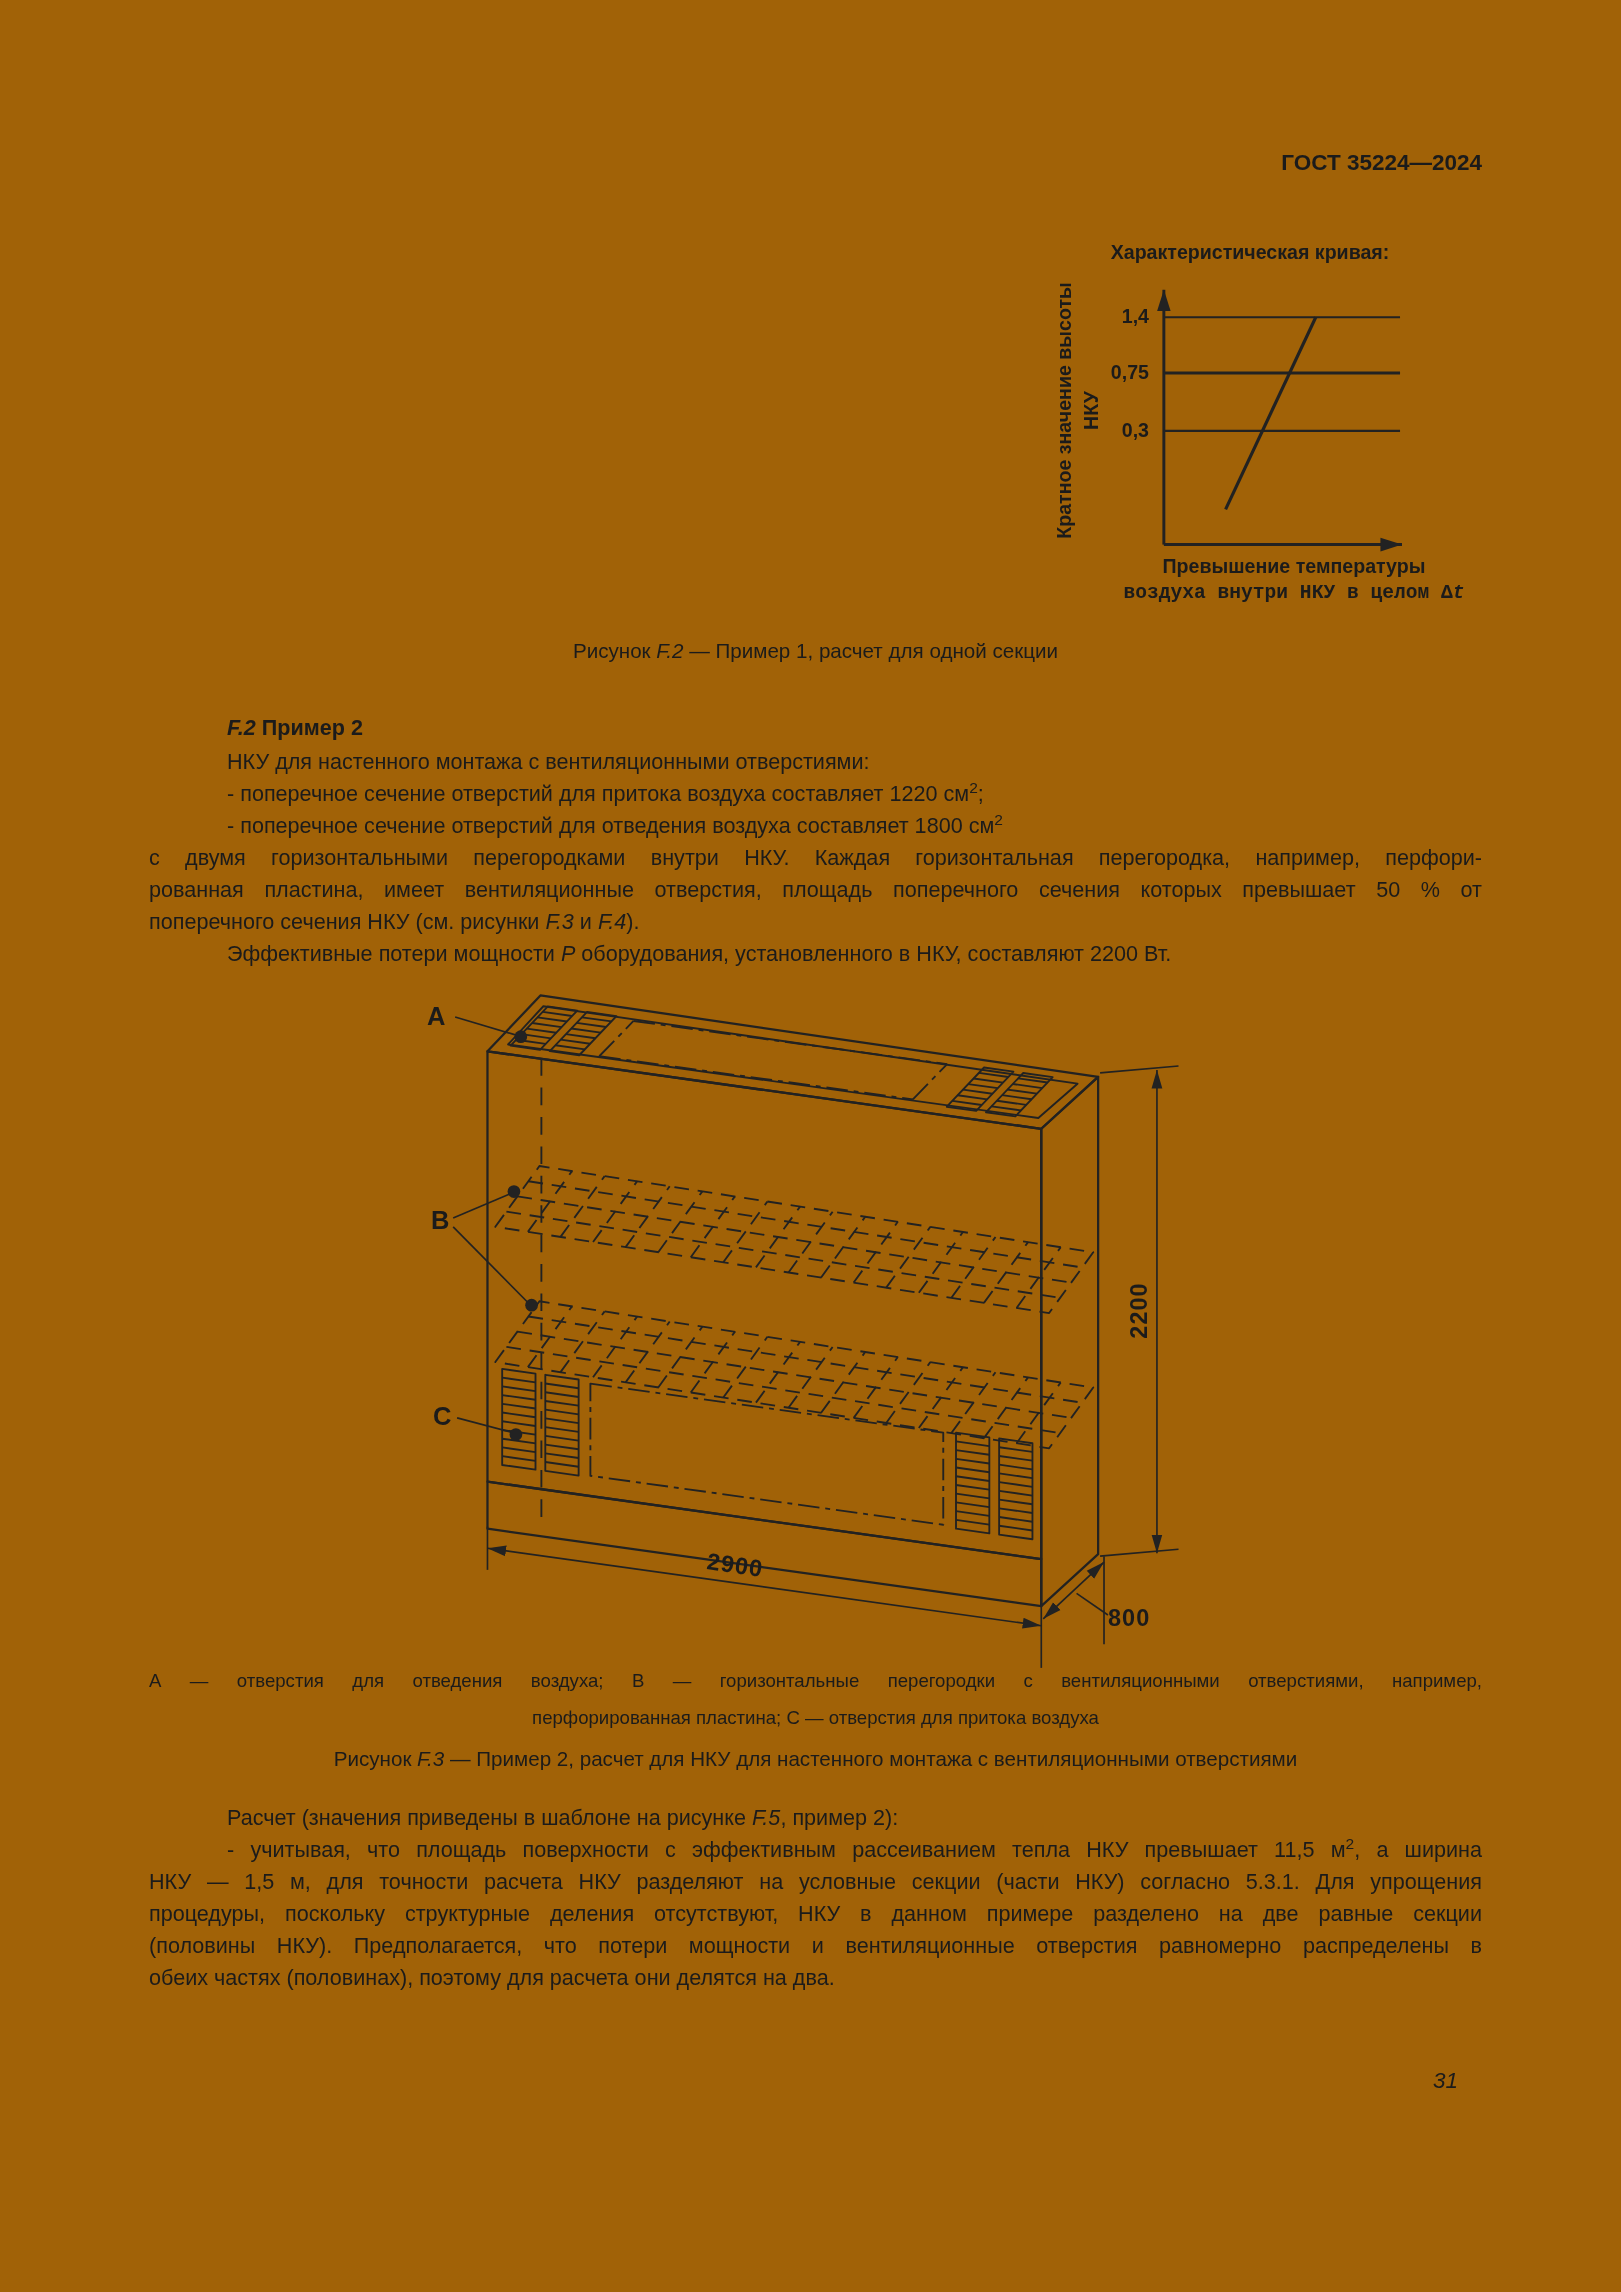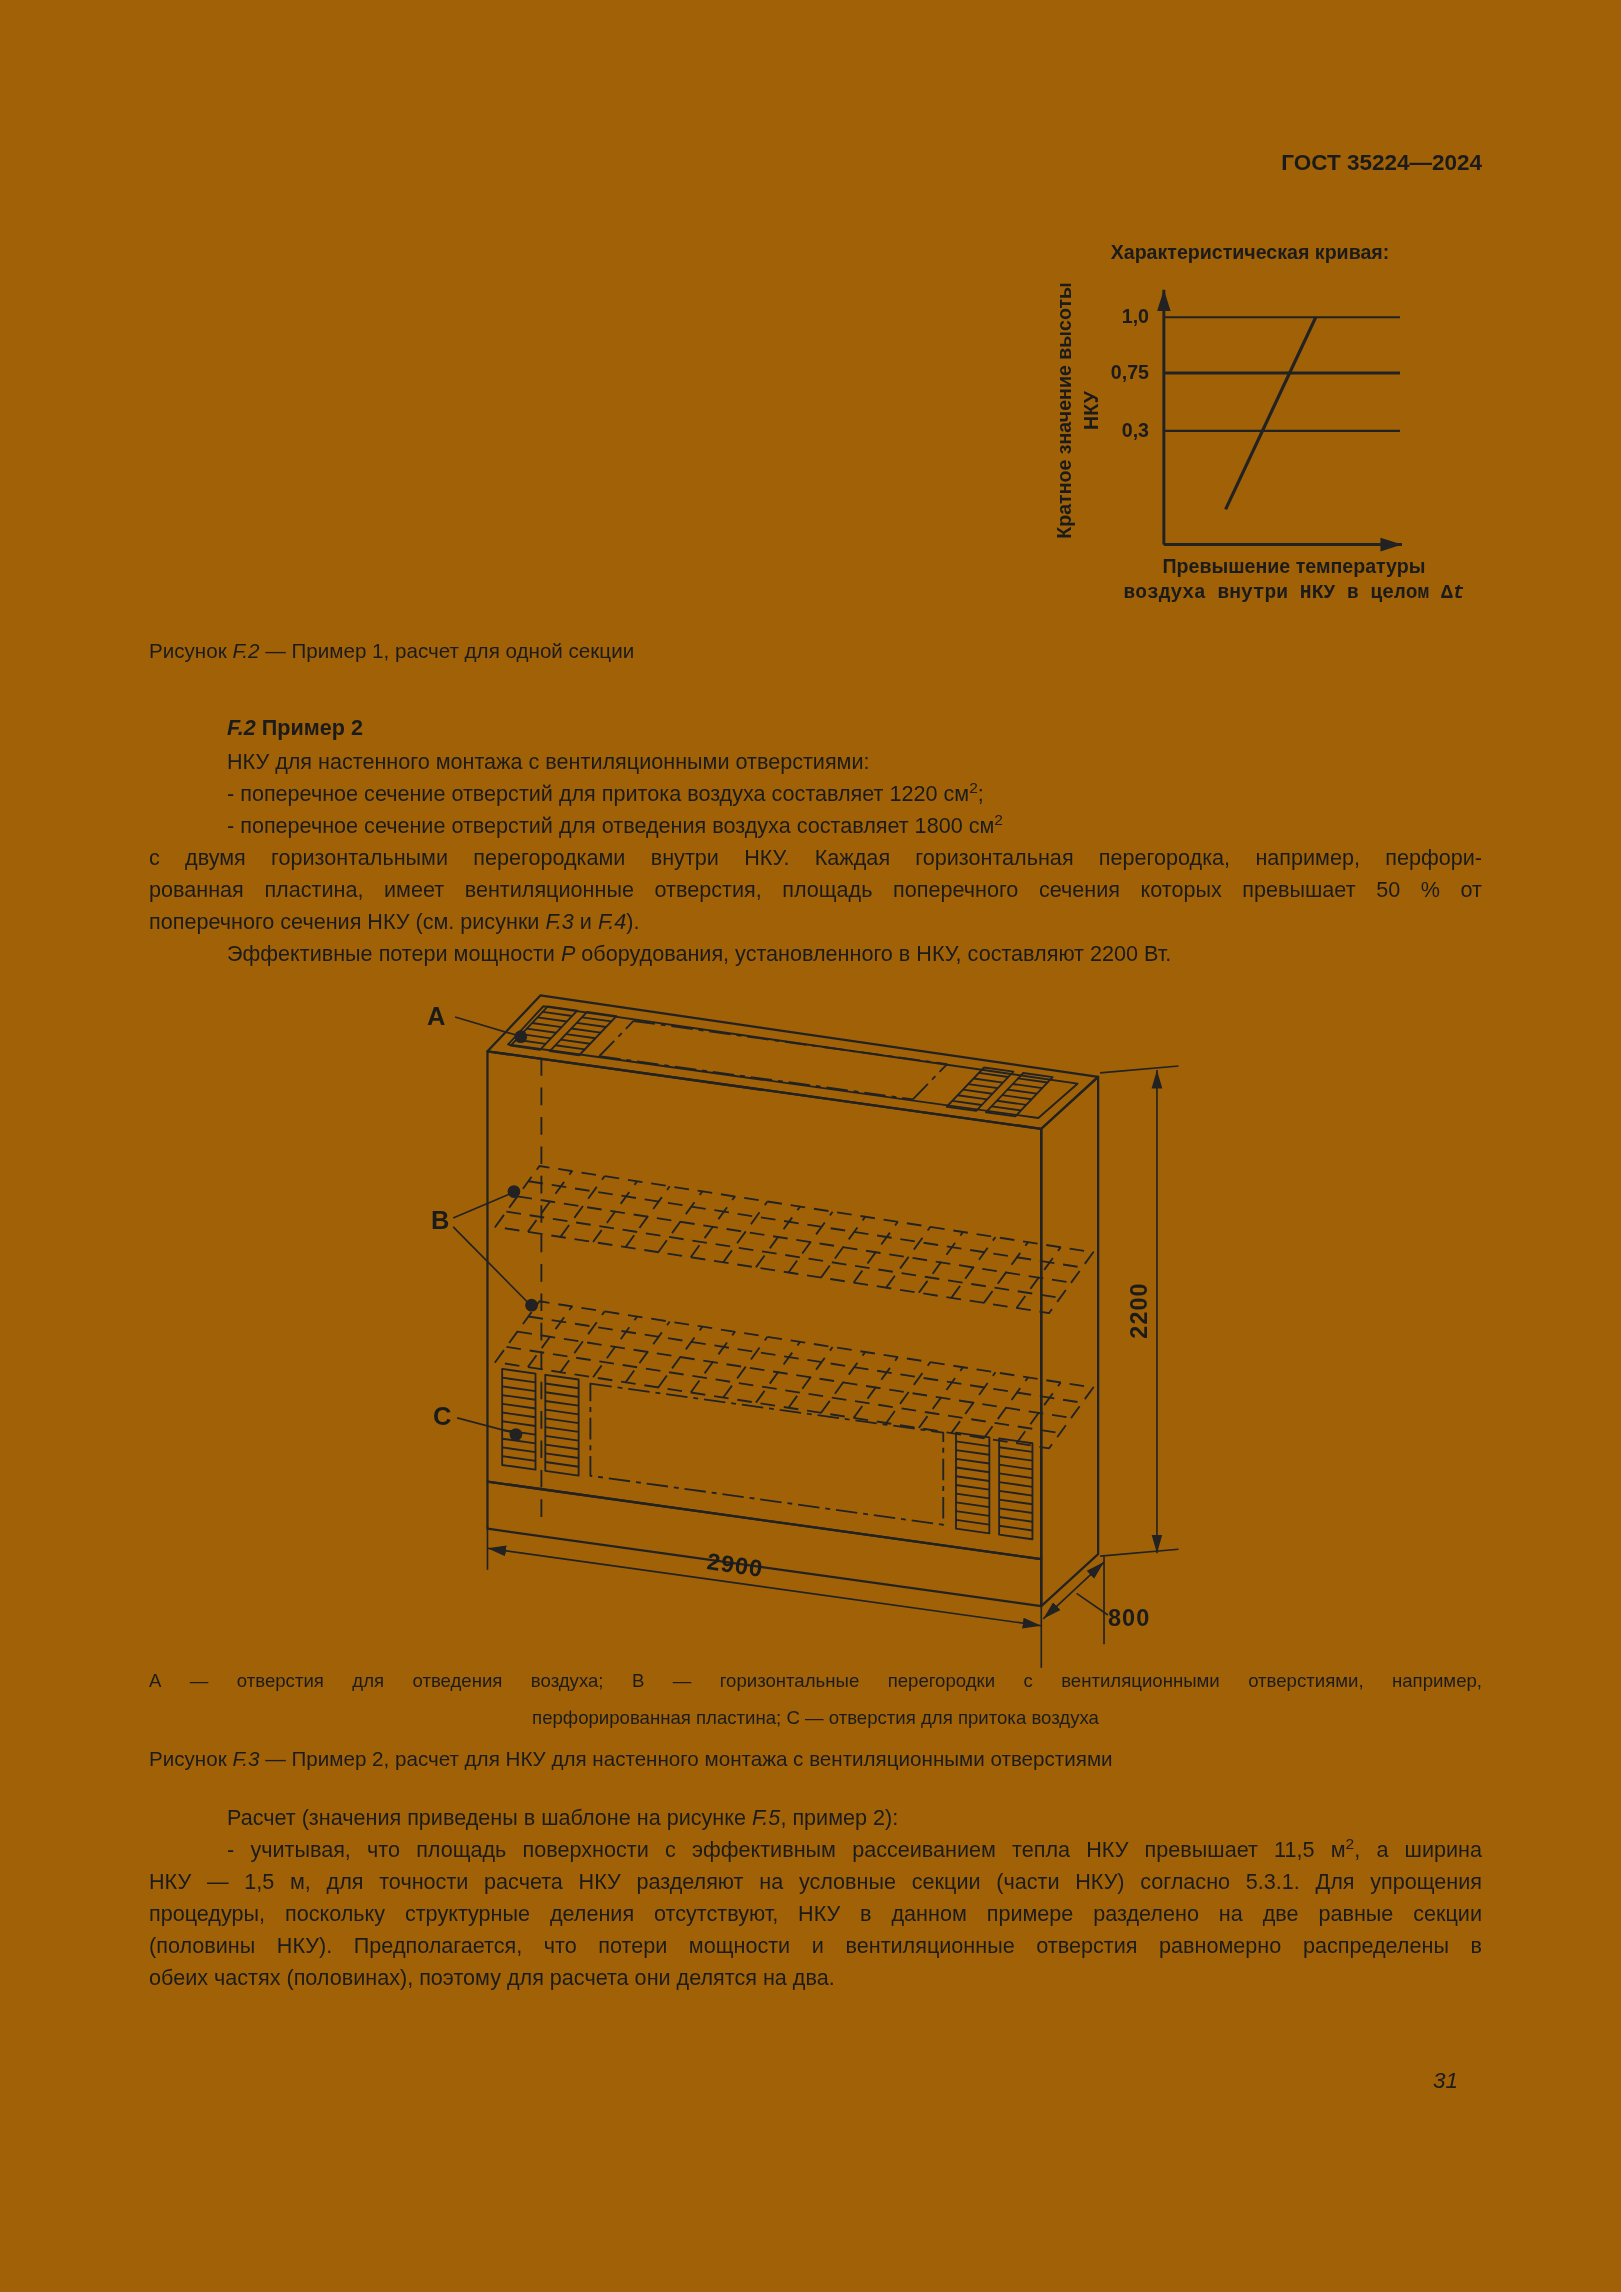--- a/index.html
+++ b/index.html
@@ -6,21 +6,21 @@
   .page{position:relative;width:1621px;height:2293px;background:#a16207;margin:0 auto;
         font-family:"Liberation Sans",sans-serif;color:#1b1b1b;overflow:hidden;}
   .abs{position:absolute;}
   .hdr{font-weight:bold;font-size:22.5px;text-align:right;}
   .body-txt{font-size:21.6px;}
   .ln{line-height:32px;min-height:32px;white-space:normal;}
   .jst{text-align:justify;text-align-last:justify;}
   .ctr{text-align:center;text-align-last:center;}
   .legend-txt{font-size:18.6px;}
   .legend-txt .ln{line-height:37px;min-height:37px;}
-  .caption{font-size:20.6px;}
+  .caption{font-size:20.6px;text-align:center;}
   .heading{font-size:21.6px;font-weight:bold;}
   sup{font-size:72%;line-height:0;}
   .chart-lbl{font-size:19.6px;font-weight:bold;text-align:center;}
   .tick{font-size:19.6px;font-weight:bold;text-align:right;}
   .rot90{transform:rotate(-90deg);transform-origin:center center;}
   .draw-lbl{font-size:25.5px;font-weight:bold;}
   .dim-lbl{font-size:23.5px;font-weight:600;text-align:center;letter-spacing:1px;}
   .pageno{font-size:22.5px;font-style:italic;}
   svg{overflow:visible;}
   .ol{fill:none;stroke:#222;stroke-width:2.3;stroke-linejoin:round;stroke-linecap:butt;}
@@ -46,21 +46,21 @@
       </marker>
     </defs>
     <line class="ol" x1="1187" y1="556" x2="1187" y2="296" marker-end="url(#m1)" style="stroke-width:3"></line>
     <line class="ol" x1="1187" y1="556" x2="1430" y2="556" marker-end="url(#m1)" style="stroke-width:3"></line>
     <line class="ol" x1="1187" y1="324" x2="1428" y2="324" style="stroke-width:2"></line>
     <line class="ol" x1="1187" y1="381" x2="1428" y2="381" style="stroke-width:3"></line>
     <line class="ol" x1="1187" y1="440" x2="1428" y2="440" style="stroke-width:2.4"></line>
     <line class="ol" x1="1250" y1="520" x2="1342" y2="324" style="stroke-width:3.2"></line>
   </svg>
 
-  <div class="abs tick" style="left:1078px;top:305px;width:71px;">1,0</div>
+  <div class="abs tick" style="left:1078px;top:305px;width:71px;">1,4</div>
   <div class="abs tick" style="left:1078px;top:361px;width:71px;">0,75</div>
   <div class="abs tick" style="left:1078px;top:419px;width:71px;">0,3</div>
 
   <div class="abs chart-lbl rot90" style="left:907px;top:399px;width:314px;">Кратное значение высоты</div>
   <div class="abs chart-lbl rot90" style="left:934px;top:399px;width:314px;">НКУ</div>
 
   <div class="abs chart-lbl" style="left:1098px;top:555px;width:392px;">Превышение температуры</div>
   <div class="abs chart-lbl" style="left:1098px;top:582px;width:392px;font-family:Liberation Mono, monospace;">воздуха внутри НКУ в целом Δ<i>t</i></div>
 
   <div class="abs caption" style="left:149px;top:639px;width:1333px;">Рисунок <i>F.2</i> — Пример 1, расчет для одной секции</div>

